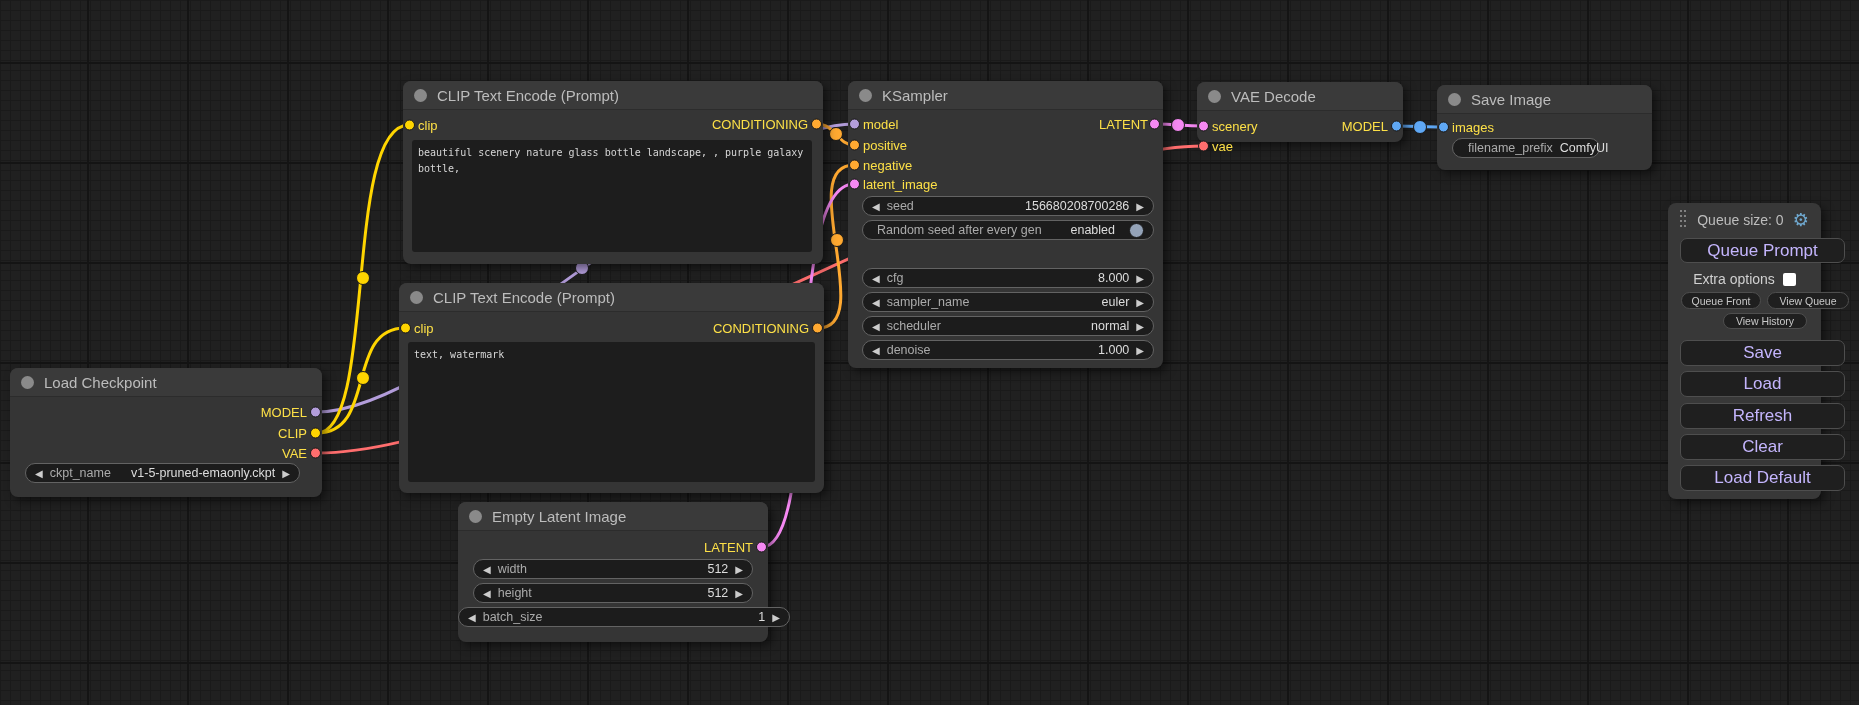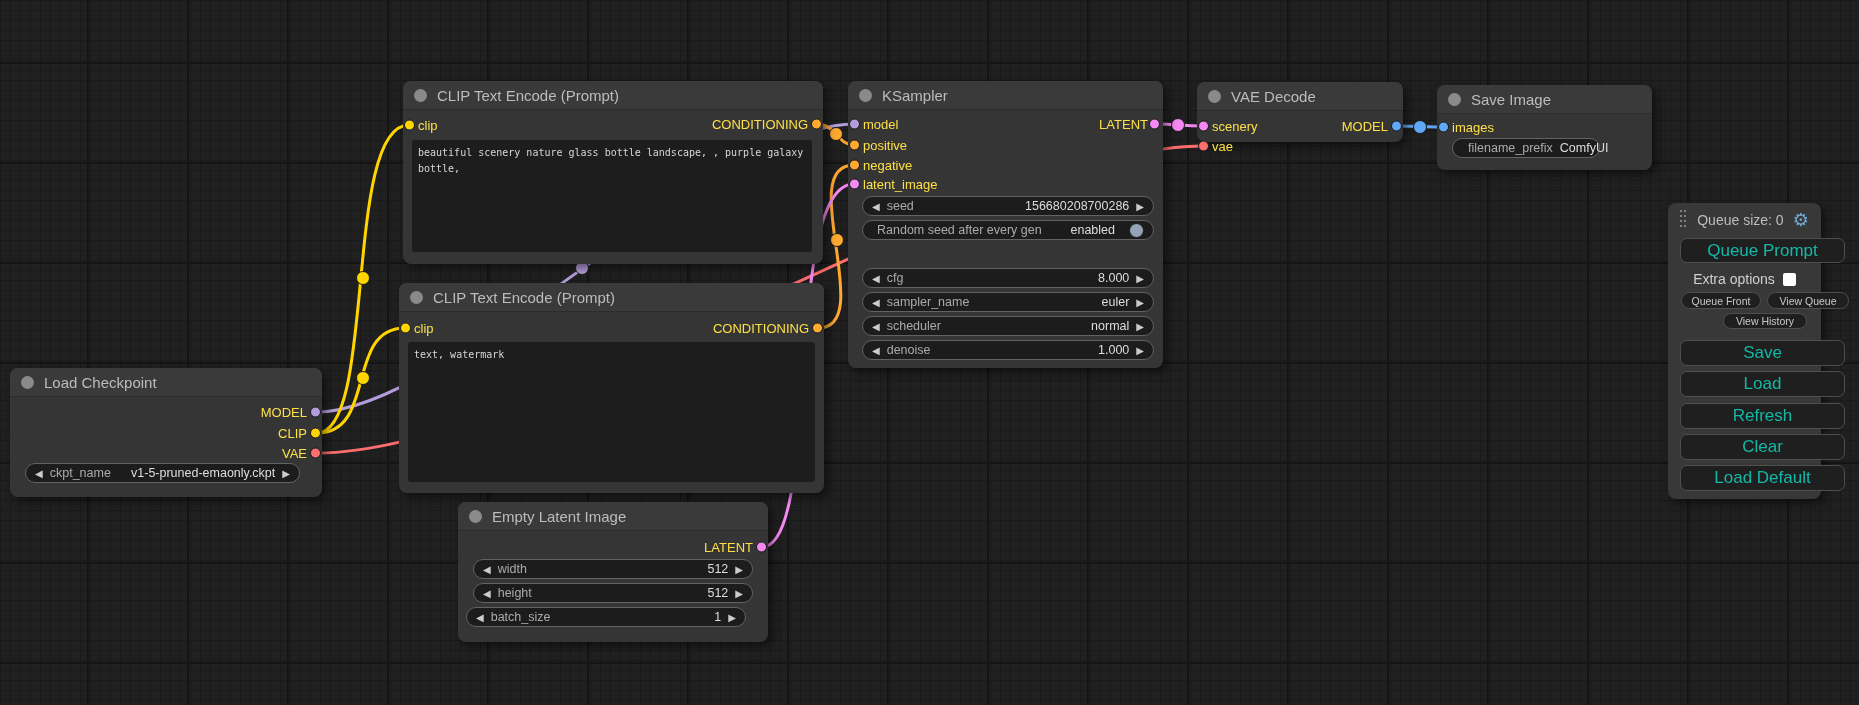--- a/index.html
+++ b/index.html
@@ -50,21 +50,21 @@
     padding:5px 6px;box-sizing:border-box;white-space:pre-wrap;word-break:break-word;}
 
   #menu{position:absolute;left:1668px;top:203px;width:153px;height:296px;z-index:3;
     background:#383838;border-radius:8px;box-shadow:4px 4px 10px rgba(0,0,0,.5);}
   .menu-header{position:absolute;left:0;right:0;top:7px;height:20px;display:flex;
     align-items:center;padding:0 12px;box-sizing:border-box;}
   .drag-handle{display:grid;grid-template-columns:repeat(2,4px);grid-auto-rows:5px;}
   .drag-handle i{width:2px;height:2px;border-radius:50%;background:#9a9a9a;}
   .queue-size{flex:1;text-align:center;color:#bdbdbd;font-size:14px;}
   .gear{color:#6FA8CF;font-size:18px;line-height:1;}
-  .btn{position:absolute;background:#1f1f1f;border:1px solid #4e4e4e;color:#14b8a6;
+  .btn{position:absolute;background:#1f1f1f;border:1px solid #4e4e4e;color:#c4b5fd;
     display:flex;align-items:center;justify-content:center;box-sizing:border-box;
     cursor:pointer;}
   .btn-big{left:12px;width:165px;height:26px;border-radius:7px;font-size:17px;}
   .btn-small{height:17px;border-radius:9px;font-size:10.5px;color:#c9c9c9;}
   .extra-row{position:absolute;left:0;right:0;top:68px;height:16px;display:flex;
     align-items:center;justify-content:center;gap:8px;color:#d0d0d0;font-size:14px;}
   .checkbox{width:13px;height:13px;background:#ffffff;border-radius:2px;}
 </style>
 </head>
 <body>
@@ -161,21 +161,21 @@
       <span class="lbl">width</span>
       <span class="val">512</span>
       <span class="arrow-r"></span>
     </div>
     <div class="widget" style="left:15px;top:81px;width:280px;">
       <span class="arrow-l"></span>
       <span class="lbl">height</span>
       <span class="val">512</span>
       <span class="arrow-r"></span>
     </div>
-    <div class="widget" style="left:8px;top:105px;width:280px;">
+    <div class="widget" style="left:0;top:105px;width:332px;">
       <span class="arrow-l"></span>
       <span class="lbl">batch_size</span>
       <span class="val">1</span>
       <span class="arrow-r"></span>
     </div>
   </div>
 
   <div class="node" style="left:848px;top:81px;width:315px;height:287px;">
     <div class="node-title">
       <span class="title-dot"></span>

